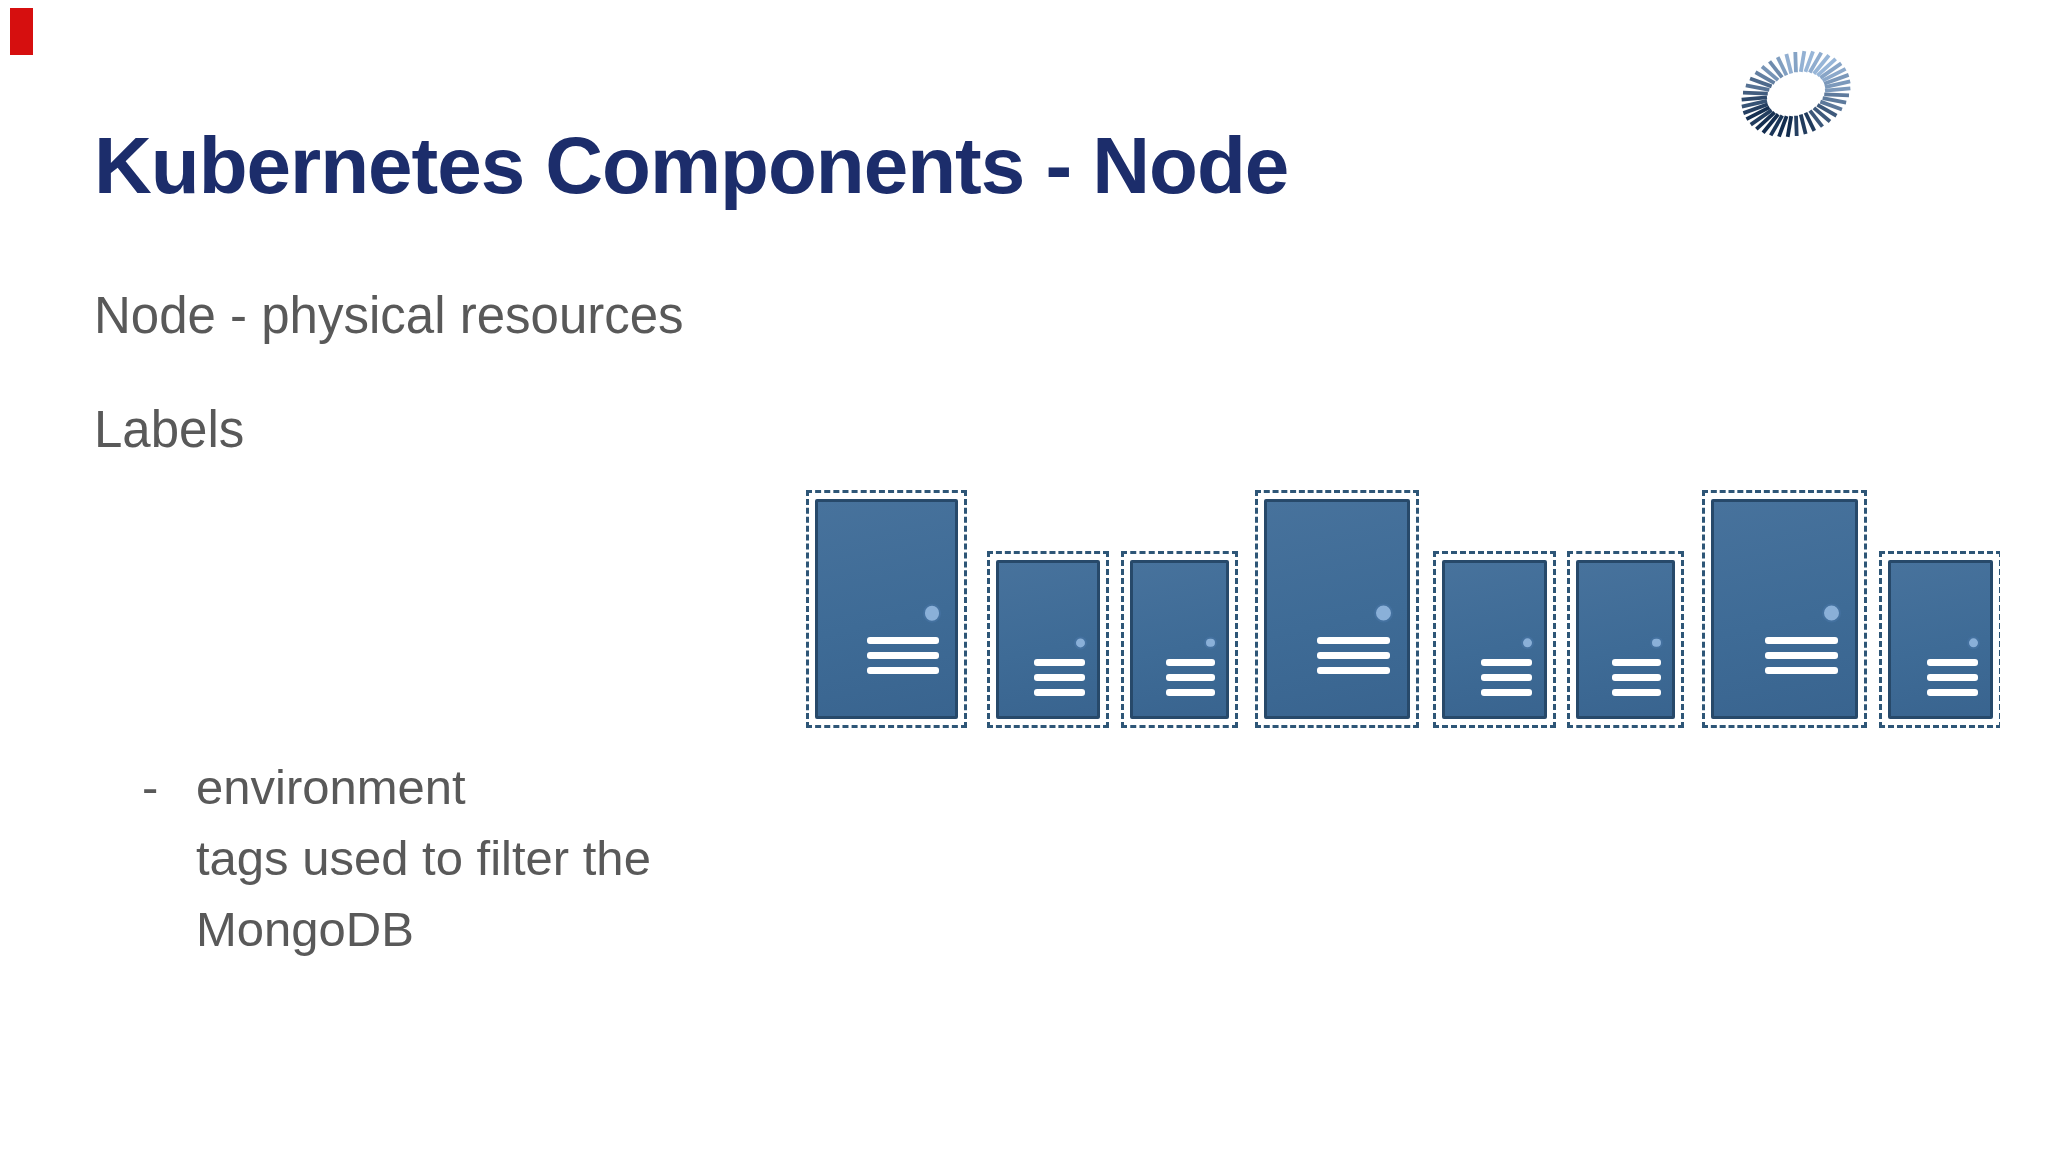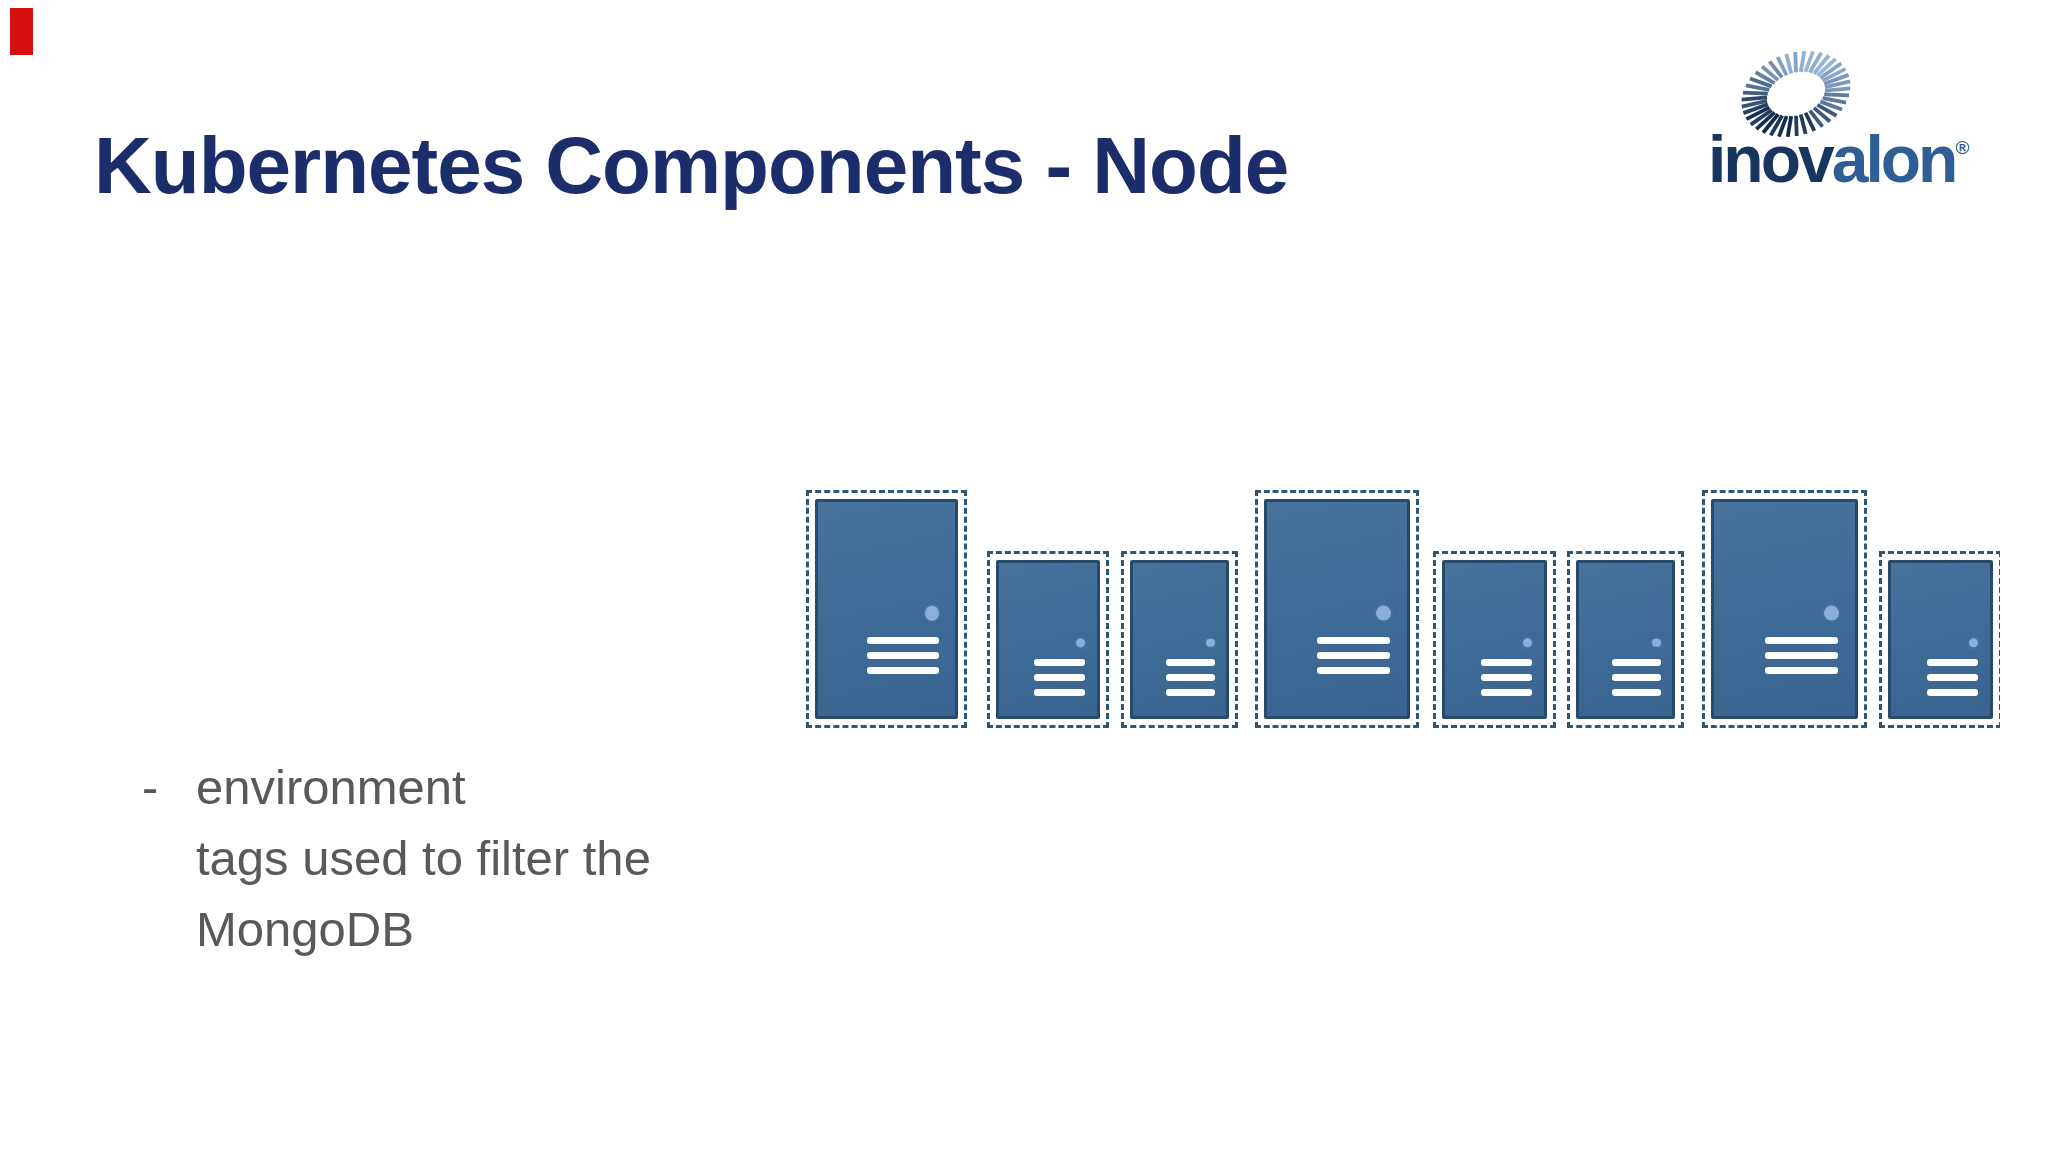--- a/index.html
+++ b/index.html
@@ -100,24 +100,25 @@
           <line x1="7.4" y1="-20.4" x2="13.7" y2="-39.7" stroke="rgb(133,163,197)" stroke-width="3.8"></line>
           <line x1="12.1" y1="-19.2" x2="22.5" y2="-37.5" stroke="rgb(147,177,211)" stroke-width="3.8"></line>
           <line x1="16.4" y1="-17.6" x2="30.6" y2="-34.3" stroke="rgb(152,182,216)" stroke-width="3.8"></line>
           <line x1="20.3" y1="-15.5" x2="37.9" y2="-30.2" stroke="rgb(143,172,206)" stroke-width="3.8"></line>
           <line x1="23.7" y1="-12.9" x2="44.2" y2="-25.2" stroke="rgb(151,181,215)" stroke-width="3.8"></line>
           <line x1="26.4" y1="-10.0" x2="49.3" y2="-19.5" stroke="rgb(152,182,216)" stroke-width="3.8"></line>
           <line x1="28.4" y1="-6.8" x2="53.0" y2="-13.3" stroke="rgb(136,165,199)" stroke-width="3.8"></line>
           <line x1="29.6" y1="-3.5" x2="55.2" y2="-6.7" stroke="rgb(140,169,203)" stroke-width="3.8"></line>
         </g>
       </svg>
-    <div class="wordmark"><span class="wm-dark">inov</span><span class="wm-light">alon</span><span class="wm-reg">®</span></div>
   </div>
 
   <div class="bullets" id="bullets">
+      <div class="bullet">Node - physical resources</div>
+      <div class="bullet">Labels</div>
     </div>
 
   <div class="sub-bullet">
     <span class="sub-dash">-</span>
     <div class="sub-lines" id="sublines">
         <div class="sub-line">environment</div>
         <div class="sub-line">tags used to filter the</div>
         <div class="sub-line">MongoDB</div>
       </div>
   </div>

